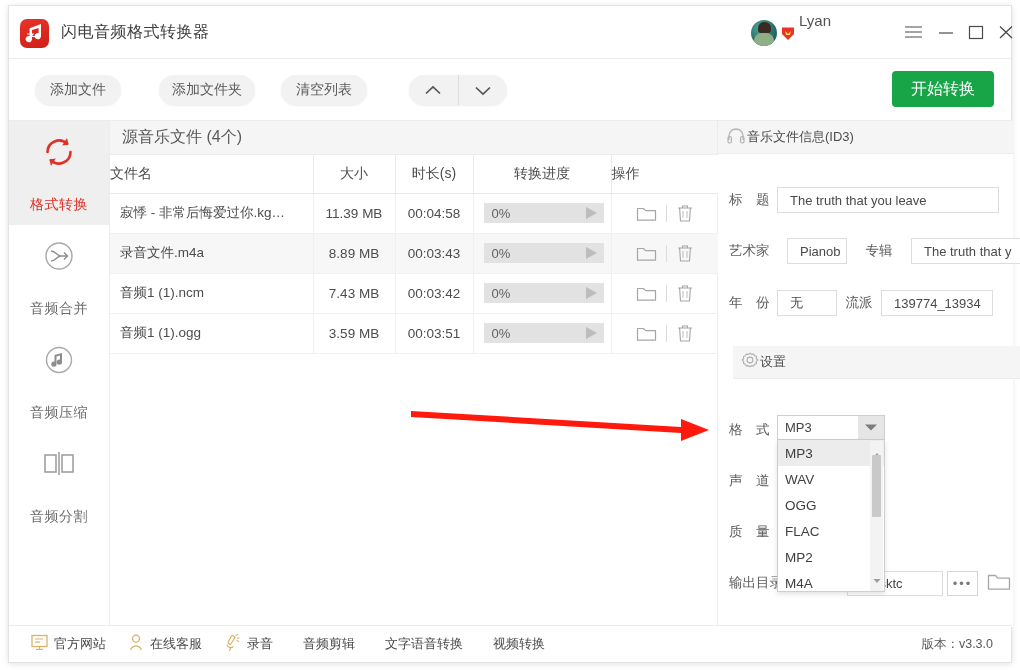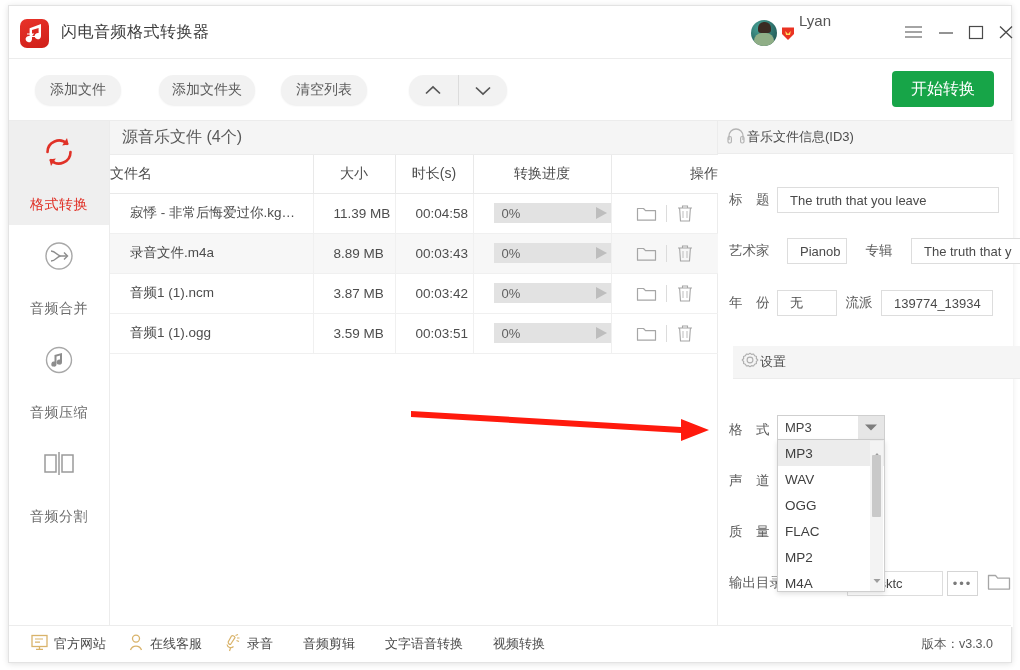--- a/index.html
+++ b/index.html
@@ -124,29 +124,29 @@
   table.ftable { width: 100%; border-collapse: collapse; table-layout: fixed; }
   table.ftable th {
     height: 38px; font-weight: normal; font-size: 14px; color: #4d4d4d;
     border-bottom: 1px solid #e9e9e9; border-right: 1px solid #e9e9e9;
     background: #fff;
   }
   table.ftable th:last-child { border-right: none; }
   table.ftable td {
     height: 40px; font-size: 13.5px; color: #4d4d4d;
     border-bottom: 1px solid #f0f0f0; border-right: 1px solid #f0f0f0;
-    padding: 0 20px; overflow: hidden; white-space: nowrap;
+    padding: 0 10px; overflow: hidden; white-space: nowrap;
   }
   table.ftable td:last-child { border-right: none; }
   table.ftable tr.alt td { background: #f7f7f7; }
   .c-name { width: 203px; text-align: left; }
   .c-size { width: 82px;  text-align: center; }
   .c-dur  { width: 78px;  text-align: center; }
   .c-prog { width: 138px; text-align: center; }
-  .c-ops  { width: 107px; text-align: right; }
+  .c-ops  { width: 107px; text-align: left; }
   td.c-size, td.c-dur { text-align: center; padding: 0; }
   .prog-wrap {
     position: relative; width: 120px; height: 20px; margin: 0 auto;
     background: #e2e2e2; display:flex; align-items:center;
   }
   .prog-txt { font-size: 13px; color: #606060; margin-left: 8px; }
   .prog-play {
     position: absolute; right: 7px; top: 4px;
     width: 0; height: 0; border-left: 11px solid #bdbdbd;
     border-top: 6px solid transparent; border-bottom: 6px solid transparent;
@@ -410,21 +410,21 @@
                 <svg width="18" height="19" viewBox="0 0 18 19">
                     <path d="M2 4 H16 M6.5 4 V2 H11.5 V4 M3.6 4 L4.5 17 H13.5 L14.4 4" stroke="#a6a6a6" stroke-width="1.1" fill="none"></path>
                     <path d="M7 7 V14 M11 7 V14" stroke="#bdbdbd" stroke-width="1"></path>
                   </svg>
               </span>
             </div>
           </td>
         </tr>
         <tr>
           <td class="c-name">音频1 (1).ncm</td>
-          <td class="c-size">3.87 MB</td>
+          <td class="c-size">7.43 MB</td>
           <td class="c-dur">00:03:42</td>
           <td class="c-prog">
             <div class="prog-wrap">
               <span class="prog-txt">0%</span>
               <span class="prog-play"></span>
             </div>
           </td>
           <td class="c-ops">
             <div class="ops">
               <span class="icon-btn">

